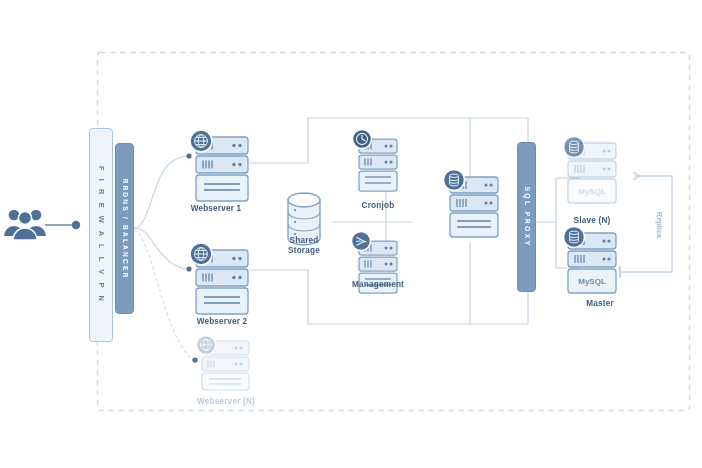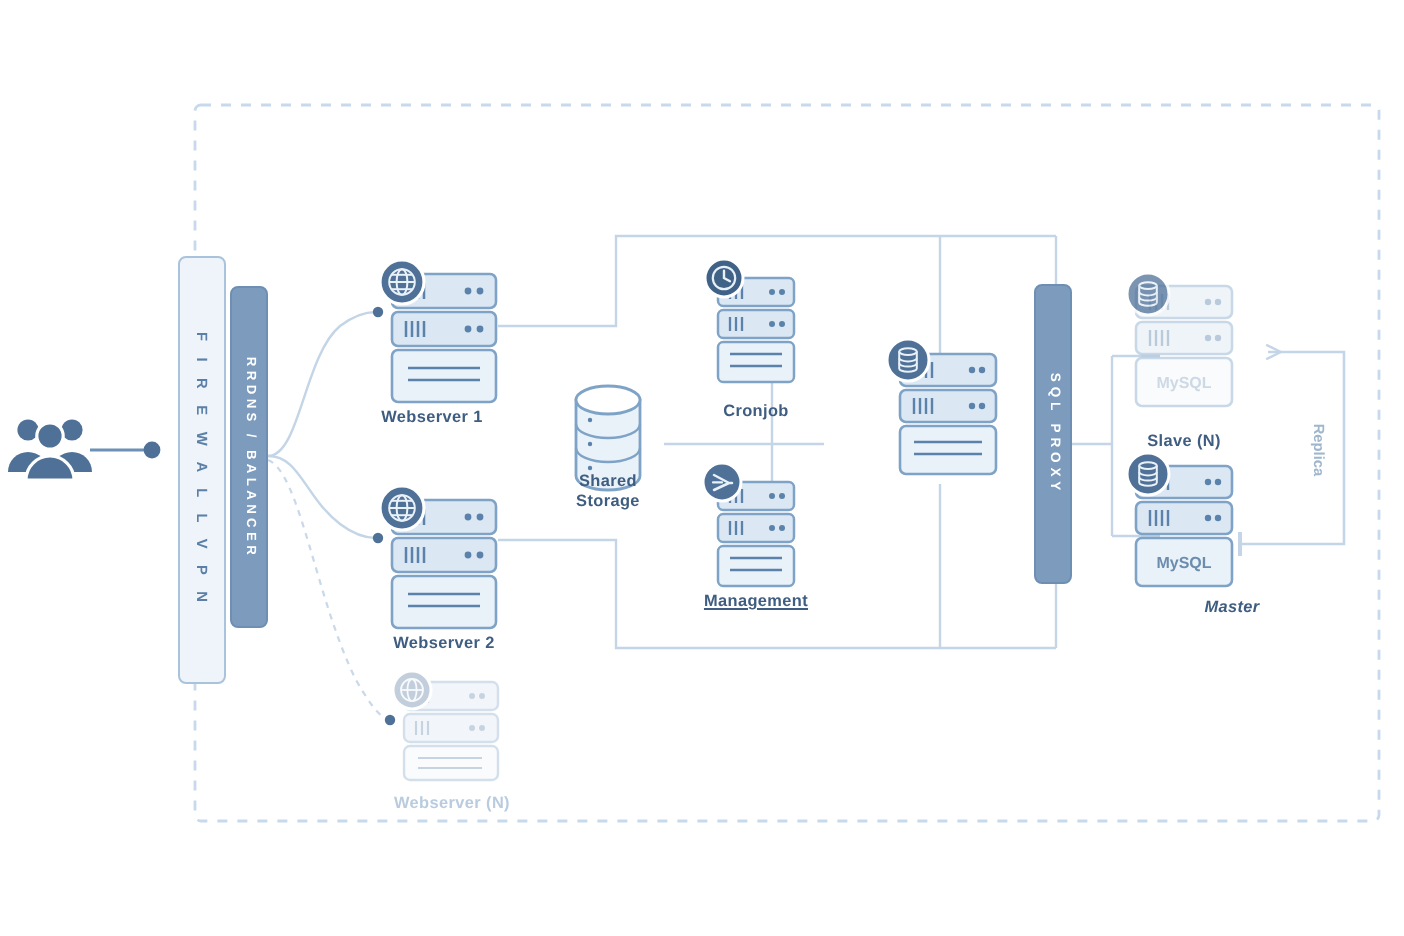--- a/index.html
+++ b/index.html
@@ -396,17 +396,17 @@
   <div class="vbar" id="sqlproxy">
     <span class="vtxt">SQL PROXY</span>
   </div>
 
   <div class="lbl" style="left:176px;top:204px;width:80px;">Webserver 1</div>
   <div class="lbl" style="left:182px;top:317px;width:80px;">Webserver 2</div>
   <div class="lbl faded" style="left:186px;top:385px;width:80px;">Webserver (N)</div>
   <div class="lbl" style="left:274px;top:236px;width:60px;">Shared
 Storage</div>
   <div class="lbl" style="left:348px;top:201px;width:60px;text-align:center;">Cronjob</div>
-  <div class="lbl" style="left:340px;top:296px;width:76px;text-decoration:underline;">Management</div>
+  <div class="lbl" style="left:340px;top:280px;width:76px;">Management</div>
   <div class="lbl" style="left:556px;top:216px;width:72px;">Slave (N)</div>
-  <div class="lbl" style="left:580px;top:299px;width:72px;font-style:italic;">Master</div>
+  <div class="lbl" style="left:564px;top:299px;width:72px;">Master</div>
 
 </div>
 
 </body></html>

